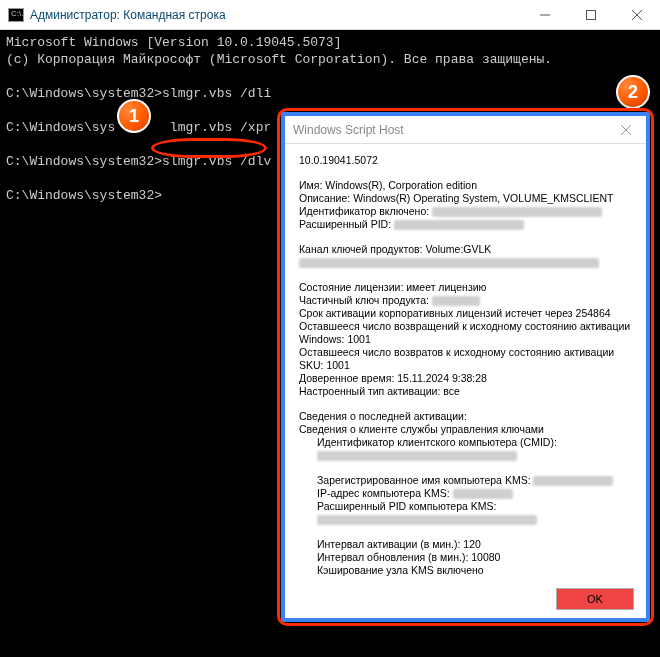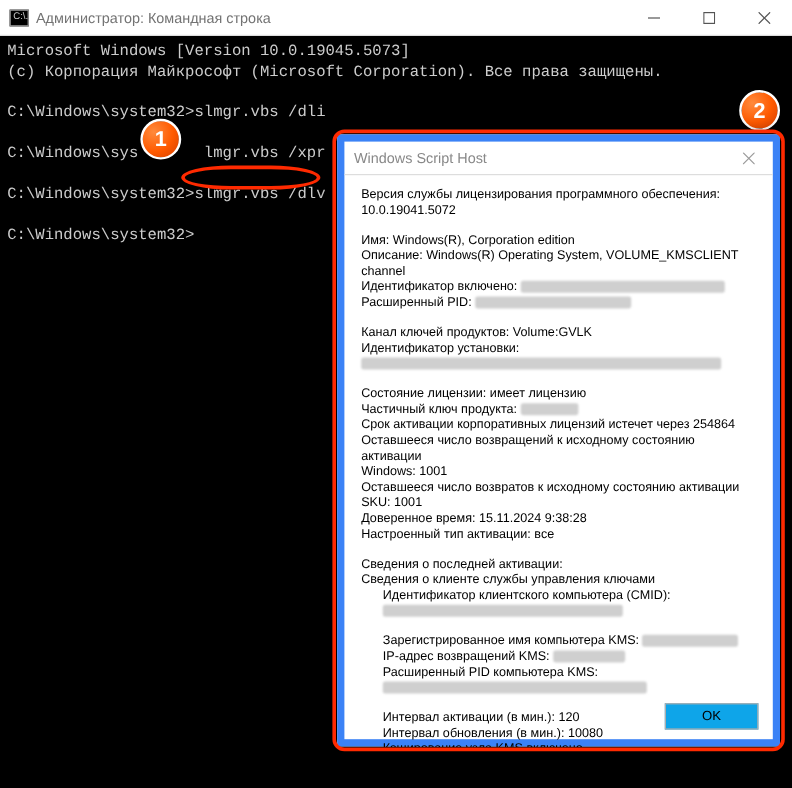--- a/index.html
+++ b/index.html
@@ -23,21 +23,21 @@
     background: #000;
     border: 1px solid #999;
     margin: 0 6px 0 8px;
     position: relative;
     font-size: 8px;
     color: #ccc;
     text-align: left;
     padding-left: 2px;
     line-height: 10px;
   }
-  .titlebar .title { color: #737373; font-size: 12px; }
+  .titlebar .title { color: #0c4a6e; font-size: 12px; }
   .titlebar .spacer { flex: 1; }
   .winbtn { width: 46px; height: 30px; display:flex; align-items:center; justify-content:center; color:#555;}
   .console {
     background: #000;
     color: #ccc;
     font-family: Consolas, "Courier New", monospace;
     font-size: 13px;
     padding: 4px 6px;
     line-height: 17px;
     height: 590px;
@@ -60,21 +60,21 @@
     font-weight: bold;
     font-size: 18px;
     display: flex; align-items:center; justify-content:center;
     pointer-events:none;
   }
   .dialog {
     position: absolute;
     left: 281px; top: 112px;
     width: 369px; height: 510px;
     background: #fff;
-    border: 6px solid #3b82f6;
+    border: 4px solid #3b82f6;
     box-shadow: 0 4px 18px rgba(0,0,0,.6);
   }
   .dialog .dlg-titlebar {
     height: 28px;
     display:flex; align-items:center;
     padding-left: 8px;
     color: #888;
     font-size: 12px;
     border-bottom: 1px solid #ddd;
   }
@@ -88,21 +88,21 @@
     overflow: hidden;
   }
   .dialog .body p { margin: 0; white-space: pre-wrap; }
   .dialog .body .sp { height: 12px; }
   .dialog .body .indent { padding-left: 18px; }
   .dialog .footer {
     position:absolute; bottom:8px; right:12px;
   }
   .dialog .footer button {
     width: 78px; height: 22px;
-    background: #0ea5e9;
+    background: #ef4444;
     border: 1px solid #adadad;
     font-size: 11px;
   }
   .dlg-highlight {
     position:absolute;
     border: 3px solid #ff2a00;
     border-radius: 10px;
     pointer-events:none;
   }
   .blur {
@@ -161,50 +161,47 @@
     <span>Windows Script Host</span>
     <div class="spacer"></div>
     <div class="dlg-close">
       <svg width="10" height="10">
           <line x1="0" y1="0" x2="10" y2="10" stroke="#999" stroke-width="1"></line>
           <line x1="10" y1="0" x2="0" y2="10" stroke="#999" stroke-width="1"></line>
         </svg>
     </div>
   </div>
   <div class="body">
-    <p>Версия службы лицензирования программного обеспечения:</p>
     <p>10.0.19041.5072</p>
     <div class="sp"></div>
     <p>Имя: Windows(R), Corporation edition</p>
     <p>Описание: Windows(R) Operating System, VOLUME_KMSCLIENT</p>
-    <p>channel</p>
     <p><span>Идентификатор включено: </span><span class="blur" style="width:170px"></span></p>
     <p><span>Расширенный PID: </span><span class="blur" style="width:130px"></span></p>
     <div class="sp"></div>
     <p>Канал ключей продуктов: Volume:GVLK</p>
-    <p>Идентификатор установки:</p>
     <p><span class="blur" style="width:300px"></span></p>
     <div class="sp"></div>
     <p>Состояние лицензии: имеет лицензию</p>
     <p><span>Частичный ключ продукта: </span><span class="blur" style="width:48px"></span></p>
     <p>Срок активации корпоративных лицензий истечет через 254864</p>
     <p>Оставшееся число возвращений к исходному состоянию активации</p>
     <p>Windows: 1001</p>
     <p>Оставшееся число возвратов к исходному состоянию активации</p>
     <p>SKU: 1001</p>
     <p>Доверенное время: 15.11.2024 9:38:28</p>
     <p>Настроенный тип активации: все</p>
     <div class="sp"></div>
     <p>Сведения о последней активации:</p>
     <p>Сведения о клиенте службы управления ключами</p>
     <p class="indent">Идентификатор клиентского компьютера (CMID):</p>
     <p class="indent"><span class="blur" style="width:200px"></span></p>
     <div class="sp"></div>
     <p class="indent"><span>Зарегистрированное имя компьютера KMS: </span><span class="blur" style="width:80px"></span></p>
-    <p class="indent"><span>IP-адрес возвращений KMS: </span><span class="blur" style="width:60px"></span></p>
+    <p class="indent"><span>IP-адрес компьютера KMS: </span><span class="blur" style="width:60px"></span></p>
     <p class="indent">Расширенный PID компьютера KMS:</p>
     <p class="indent"><span class="blur" style="width:220px"></span></p>
     <div class="sp"></div>
     <p class="indent">Интервал активации (в мин.): 120</p>
     <p class="indent">Интервал обновления (в мин.): 10080</p>
     <p class="indent">Кэширование узла KMS включено</p>
   </div>
   <div class="footer">
     <button>OK</button>
   </div>

